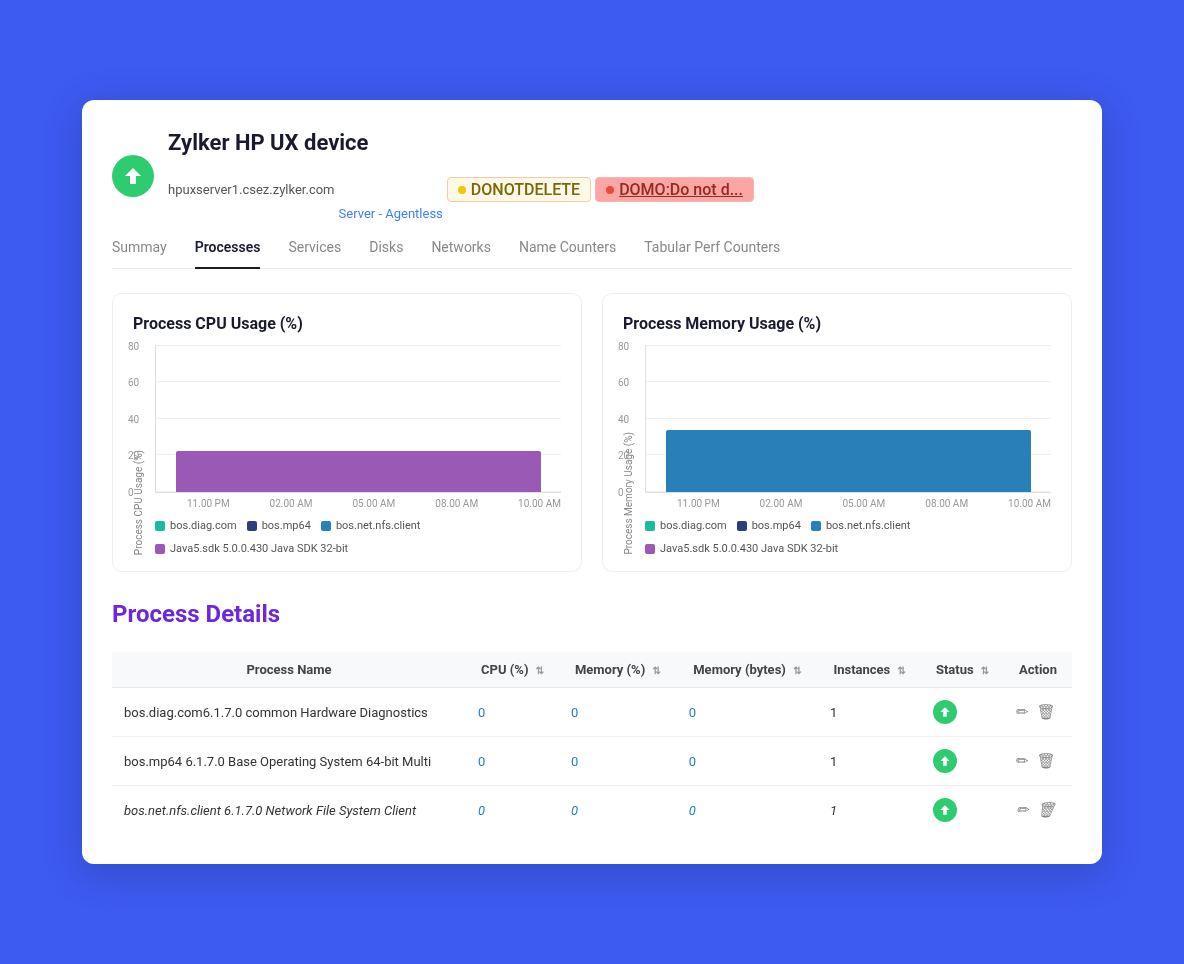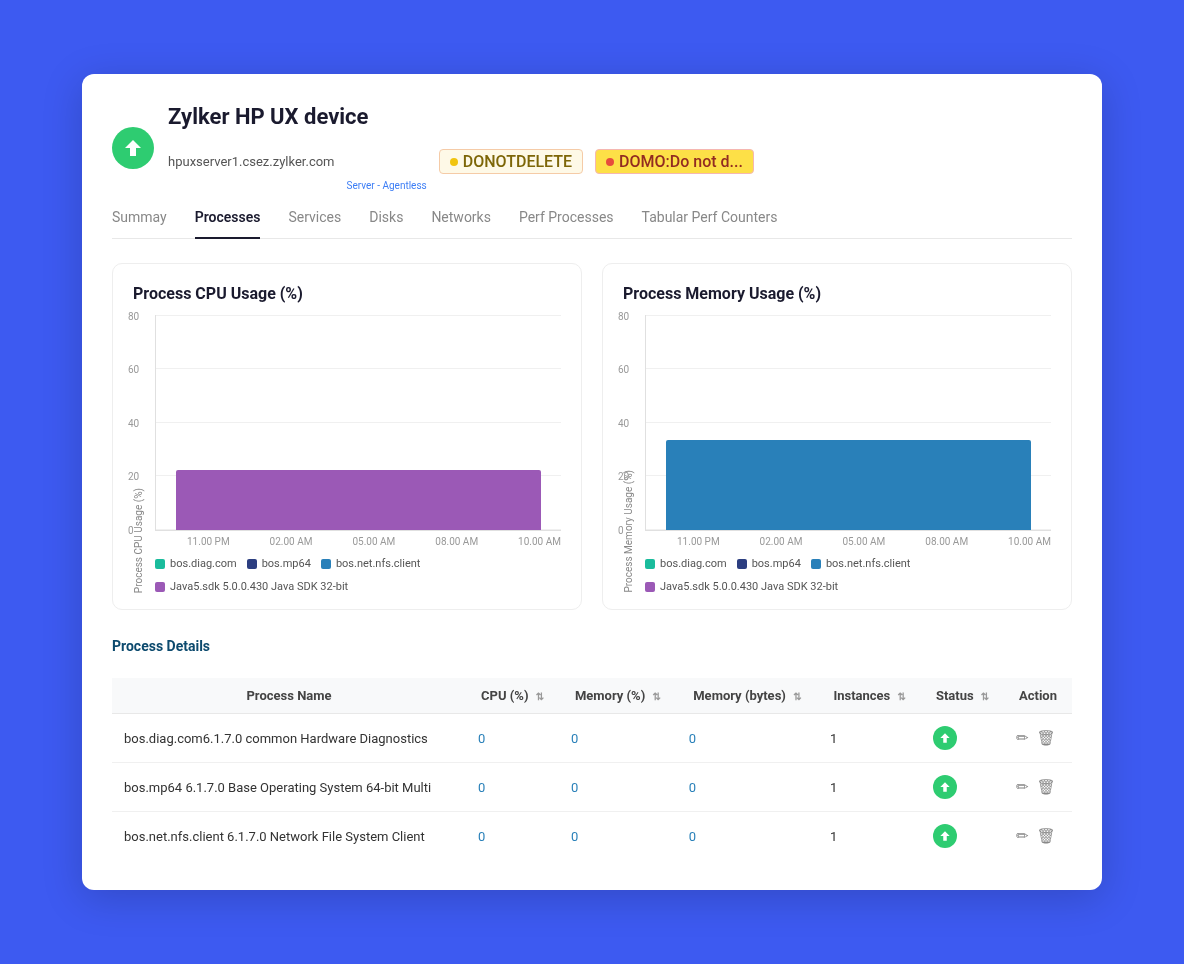--- a/index.html
+++ b/index.html
@@ -35,43 +35,43 @@
     }
     .device-icon svg { width: 24px; height: 24px; }
     .header-info h1 {
       font-size: 22px;
       font-weight: 700;
       color: #1a1a2e;
     }
     .header-meta {
       display: flex;
       align-items: center;
-      gap: 12px;
+      gap: 4px;
       margin-top: 3px;
     }
     .hostname {
       font-size: 13px;
       color: #555;
     }
     .server-type {
-      font-size: 10px;
+      font-size: 13px;
       color: #3d7ef5;
       margin-top: 48px;
     }
     .tag {
       display: inline-flex;
       align-items: center;
       gap: 5px;
       font-size: 16px;
       padding: 2px 10px;
       border-radius: 4px;
       font-weight: 500;
     }
     .tag-yellow { background: #fef9e7; border: 1px solid #f5cba7; color: #7d6608; }
-    .tag-red { background: #fde047; border: 1px solid #f5b7b1; color: #922b21; }
+    .tag-red { background: #fca5a5; border: 1px solid #f5b7b1; color: #922b21; text-decoration: underline; }
     .tag-dot {
       width: 8px; height: 8px; border-radius: 50%;
       display: inline-block;
     }
     .dot-yellow { background: #f1c40f; }
     .dot-red { background: #e74c3c; }
 
     
     .tabs {
       display: flex;
@@ -128,21 +128,21 @@
       width: 18px;
       flex-shrink: 0;
       margin-right: 4px;
     }
     .chart-inner {
       flex: 1;
       position: relative;
     }
     .chart-grid {
       position: relative;
-      height: 216px;
+      height: 148px;
       border-left: 1px solid #e0e0e0;
       border-bottom: 1px solid #e0e0e0;
     }
     .grid-line {
       position: absolute;
       left: 0; right: 0;
       border-top: 1px solid #f0f0f0;
     }
     .grid-label {
       position: absolute;
@@ -200,23 +200,23 @@
     .leg-teal { background: #1abc9c; }
     .leg-navy { background: #2c3e80; }
     .leg-blue { background: #2980b9; }
     .leg-purple { background: #9b59b6; }
 
     
     .details-section {
       margin-top: 28px;
     }
     .details-title {
-      font-size: 14px;
+      font-size: 24px;
       font-weight: 700;
-      color: #0c4a6e;
+      color: #6d28d9;
       margin-bottom: 24px;
     }
     table {
       width: 100%;
       border-collapse: collapse;
       font-size: 13px;
     }
     thead tr {
       background: #f8f9fa;
     }
@@ -251,21 +251,21 @@
     .action-icons {
       display: flex;
       gap: 8px;
       align-items: center;
     }
     .action-icon {
       color: #888;
       font-size: 15px;
       cursor: pointer;
     }
-    tr:last-child td { border-bottom: none; }
+    tr:last-child td { border-bottom: none; font-style: italic; }
   </style>
 </head>
 <body>
 
 <div class="outer-card">
 
   <div class="header">
     <div class="device-icon">
       <svg viewBox="0 0 24 24" fill="white">
         <path d="M12 4l-8 8h5v8h6v-8h5z"></path>
@@ -287,21 +287,21 @@
       </div>
     </div>
   </div>
 
   <div class="tabs">
     <div class="tab">Summay</div>
     <div class="tab active">Processes</div>
     <div class="tab">Services</div>
     <div class="tab">Disks</div>
     <div class="tab">Networks</div>
-    <div class="tab">Perf Processes</div>
+    <div class="tab">Name Counters</div>
     <div class="tab">Tabular Perf Counters</div>
   </div>
 
   <div class="charts-section">
 
     <div class="chart-card">
       <div class="chart-title">Process CPU Usage (%)</div>
       <div class="chart-area">
         <div class="y-label">Process CPU Usage (%)</div>
         <div class="chart-inner">

